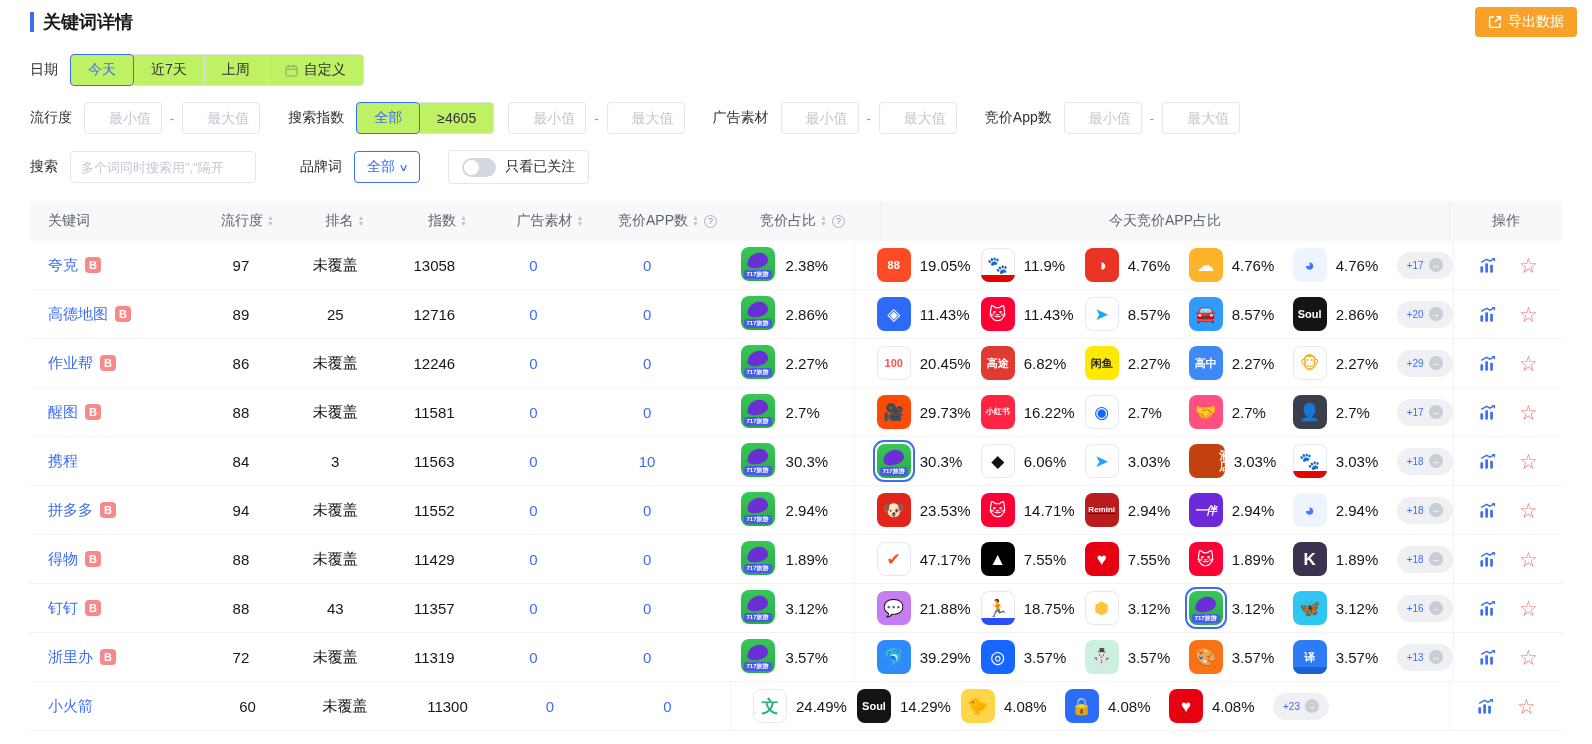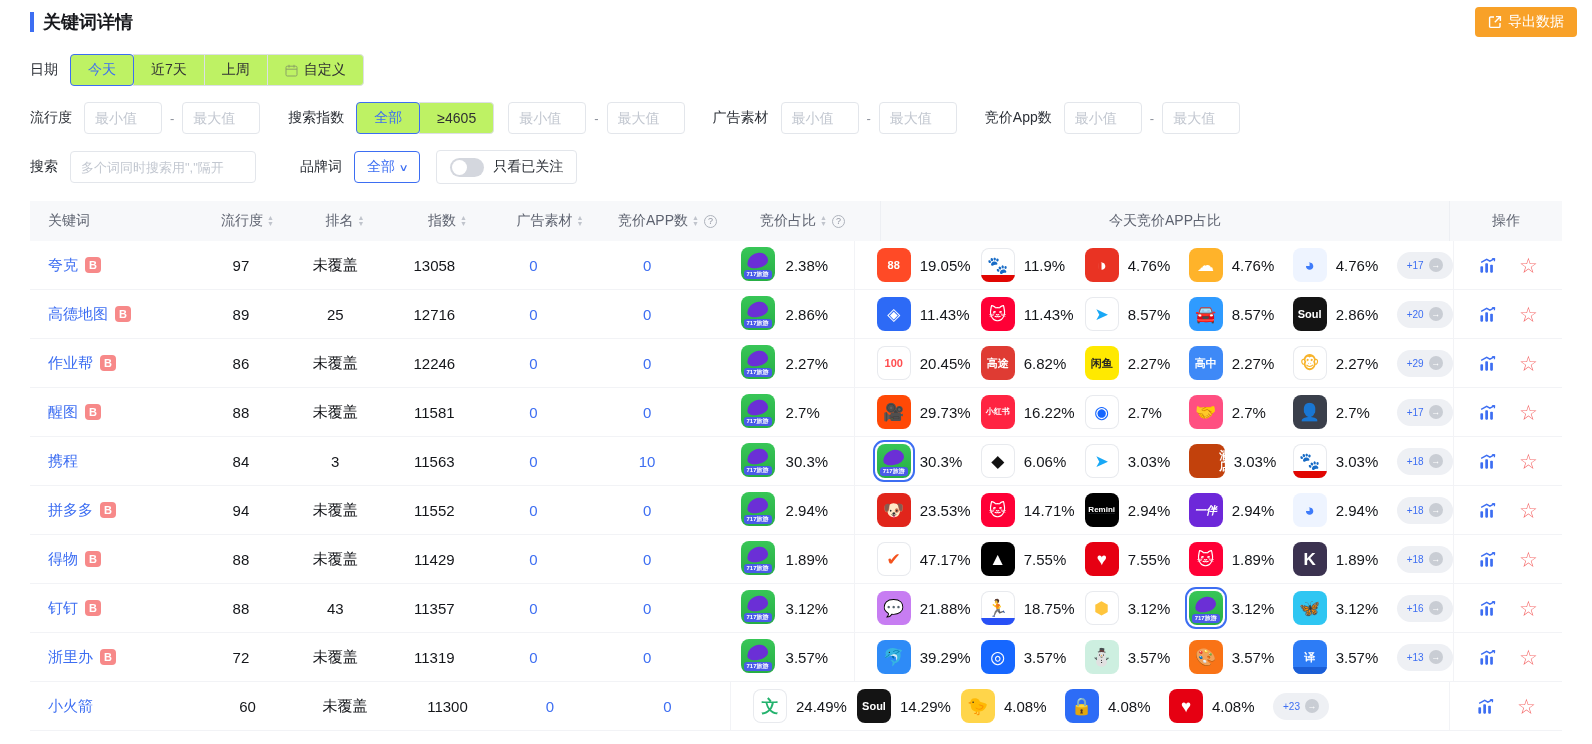--- a/index.html
+++ b/index.html
@@ -20,31 +20,31 @@
   .seg { display:flex; }
   .seg .btn { height:32px; padding:0 17px; background:#bef264; border:1px solid #DCDFE6; font-size:14px; color:#303133;
     display:inline-flex; align-items:center; gap:6px; margin-left:-1px; cursor:pointer; position:relative; }
   .seg .btn:first-child { border-radius:4px 0 0 4px; margin-left:0; }
   .seg .btn:last-child { border-radius:0 4px 4px 0; }
   .seg .btn.active { border-color:#3D6EF2; color:#3D6EF2; z-index:2; border-radius:4px; }
   .btn .cal { opacity:.55; }
 
   .filterrow { margin-top:16px; }
   .fgroup { display:flex; align-items:center; margin-right:28px; }
-  .rng { width:78px; height:32px; border:1px solid #E3E6EB; border-radius:4px; padding:0 10px; font-size:14px; color:#333; background:#fff; }
+  .rng { width:78px; height:32px; border:1px solid #E3E6EB; border-radius:4px; padding:0 10px; font-size:14px; color:#333; background:#fff;text-align:right; }
   .rng::placeholder { color:#C2C7D0; }
   .dash { color:#8A8F99; margin:0 8px; font-size:13px; }
 
   .searchrow { margin-top:16px; }
   .search-in { width:186px; height:32px; border:1px solid #E3E6EB; border-radius:4px; padding:0 10px; font-size:13px; color:#333; }
   .search-in::placeholder { color:#C2C7D0; }
   .dd { height:32px; border:1px solid #3D6EF2; color:#3D6EF2; border-radius:4px; padding:0 12px;
     display:inline-flex; align-items:center; gap:5px; font-size:14px; background:#fff; cursor:pointer; }
   .dd::after { content:"∨"; font-size:10px; transform:scaleX(1.4); }
-  .watchbox { display:inline-flex; align-items:center; gap:9px; border:1px solid #E3E6EB; border-radius:4px; height:34px; padding:0 13px; margin-left:16px; }
+  .watchbox { display:inline-flex; align-items:center; gap:9px; border:1px solid #E3E6EB; border-radius:4px; height:34px; padding:0 13px; margin-left:28px; }
   .switch { width:34px; height:19px; border-radius:10px; background:#D4D7DE; position:relative; cursor:pointer; flex:none; }
   .switch::after { content:""; position:absolute; left:2px; top:2px; width:15px; height:15px; border-radius:50%; background:#fff; }
   .watchlab { font-size:14px; color:#2B2F36; }
 
   
   .table { margin:17px 30px 0 30px; }
   .thead { display:flex; align-items:center; background:#F7F8FA; height:40px; font-size:14px; color:#5E6370; }
   .tr { display:flex; align-items:center; height:49px; border-bottom:1px solid #F2F3F6; }
   .c-keyword { width:175px; padding-left:18px; display:flex; align-items:center; }
   .c-pop { width:85px; text-align:center; }
@@ -549,21 +549,21 @@
               </span>
               <span class="pct">23.53%</span>
             </span>
             <span class="chip">
               <span class="ai" style="background: rgb(255, 0, 54);">
                 <span class="g" style="color: rgb(255, 255, 255);">🐱</span>
               </span>
               <span class="pct">14.71%</span>
             </span>
             <span class="chip">
-              <span class="ai" style="background: #000000; text-decoration: underline;">
+              <span class="ai" style="background: #b91c1c; text-decoration: underline;">
                 <span class="g xs" style="color: rgb(255, 255, 255);">Remini</span>
               </span>
               <span class="pct">2.94%</span>
             </span>
             <span class="chip">
               <span class="ai" style="background: #6d28d9; font-style: italic;">
                 <span class="g sm" style="color: rgb(255, 255, 255);">一伴</span>
               </span>
               <span class="pct">2.94%</span>
             </span>

